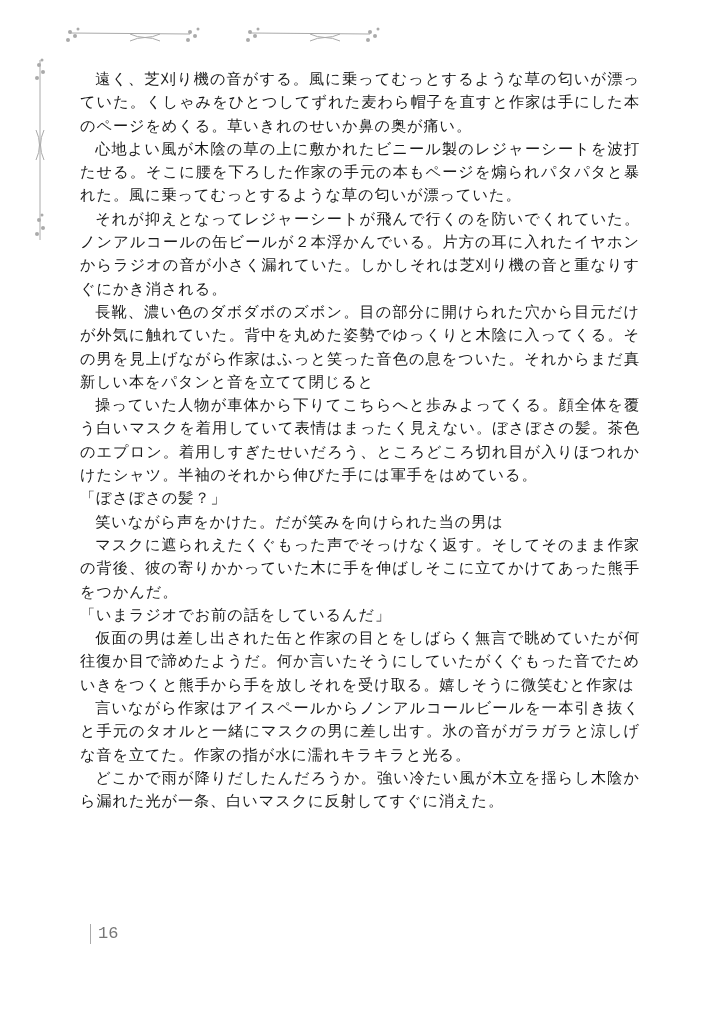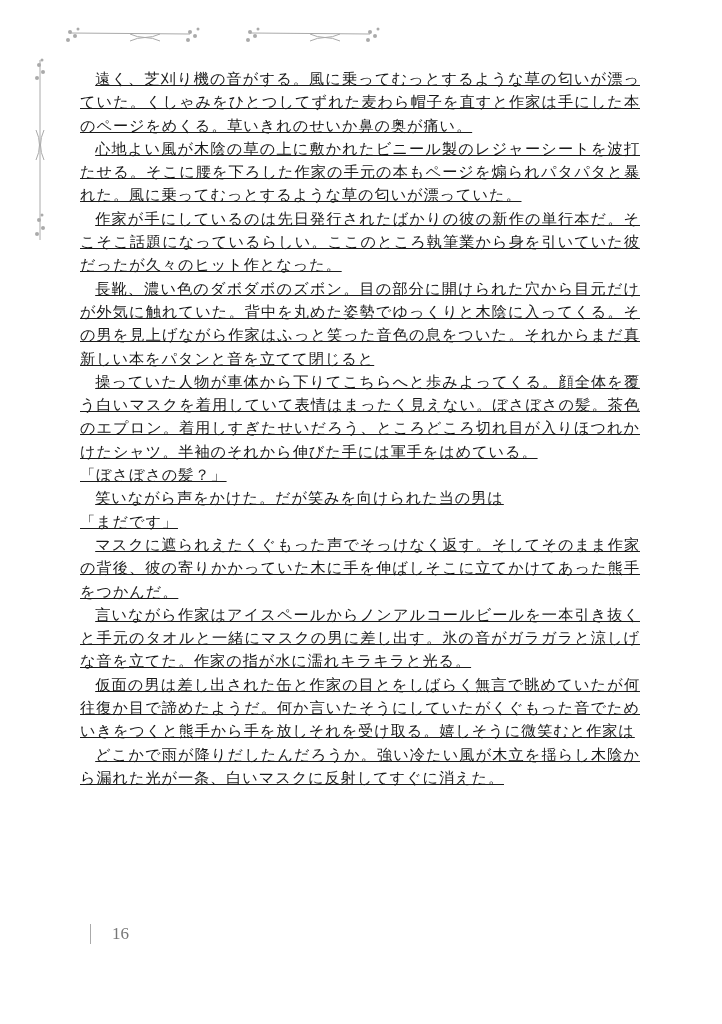--- a/index.html
+++ b/index.html
@@ -2,25 +2,25 @@
 <html><head>
 <meta charset="utf-8">
 <style>
   html, body { margin: 0; padding: 0; background: #ffffff; }
   body { width: 722px; height: 1024px; position: relative; overflow: hidden;
          font-family: "DejaVu Serif", "Liberation Serif", serif; color: #1a1a1a; }
   .ornament-top { position: absolute; left: 40px; top: 20px; width: 380px; height: 40px; }
   .ornament-left { position: absolute; left: 28px; top: 40px; width: 30px; height: 220px; }
   .text-body { position: absolute; left: 80px; top: 68px; width: 560px;
                font-size: 15.2px; line-height: 23.3px; letter-spacing: 0.9px; }
-  .para { margin: 0; text-indent: 1em; text-align: justify; text-decoration: underline; }
+  .para { margin: 0; text-indent: 1em; text-align: justify; }
   .para.dialog { text-indent: 0; }
   .gap { height: 23px; }
-  .page-number { position: absolute; left: 90px; top: 924px; font-family: Liberation Serif, serif;
-                 font-size: 17px; color: #777; border-left: 1px solid #aaa; padding-left: 21px; line-height: 20px; }
+  .page-number { position: absolute; left: 90px; top: 924px; font-family: Liberation Mono, monospace;
+                 font-size: 17px; color: #777; border-left: 1px solid #aaa; padding-left: 7px; line-height: 20px; }
 </style>
 </head>
 <body>
 
 <svg class="ornament-top" viewBox="0 0 380 40">
   <g stroke="#aaa" fill="none" stroke-width="1">
     <line x1="30" y1="13" x2="150" y2="14"></line>
     <path d="M90 21 Q105 14 120 21"></path>
       <path d="M90 14 Q105 21 120 14"></path>
     <line x1="210" y1="13" x2="330" y2="14"></line>
@@ -60,27 +60,27 @@
     <circle cx="11" cy="180" r="2"></circle>
       <circle cx="15" cy="188" r="2"></circle>
       <circle cx="9" cy="194" r="2"></circle>
       <circle cx="14" cy="175" r="1.5"></circle>
   </g>
 </svg>
 
 <div class="text-body">
   <p class="para">遠く、芝刈り機の音がする。風に乗ってむっとするような草の匂いが漂っていた。くしゃみをひとつしてずれた麦わら帽子を直すと作家は手にした本のページをめくる。草いきれのせいか鼻の奥が痛い。</p>
   <p class="para">心地よい風が木陰の草の上に敷かれたビニール製のレジャーシートを波打たせる。そこに腰を下ろした作家の手元の本もページを煽られパタパタと暴れた。風に乗ってむっとするような草の匂いが漂っていた。</p>
-  <p class="para">作家が手にしているのは先日発行されたばかりの彼の新作の単行本だ。そこそこ話題になっているらしい。ここのところ執筆業から身を引いていた彼だったが久々のヒット作となった。</p>
+  <p class="para">それが抑えとなってレジャーシートが飛んで行くのを防いでくれていた。ノンアルコールの缶ビールが２本浮かんでいる。片方の耳に入れたイヤホンからラジオの音が小さく漏れていた。しかしそれは芝刈り機の音と重なりすぐにかき消される。</p>
   <p class="para">長靴、濃い色のダボダボのズボン。目の部分に開けられた穴から目元だけが外気に触れていた。背中を丸めた姿勢でゆっくりと木陰に入ってくる。その男を見上げながら作家はふっと笑った音色の息をついた。それからまだ真新しい本をパタンと音を立てて閉じると</p>
   <p class="para">操っていた人物が車体から下りてこちらへと歩みよってくる。顔全体を覆う白いマスクを着用していて表情はまったく見えない。ぼさぼさの髪。茶色のエプロン。着用しすぎたせいだろう、ところどころ切れ目が入りほつれかけたシャツ。半袖のそれから伸びた手には軍手をはめている。</p>
   <p class="para dialog">「ぼさぼさの髪？」</p>
   <p class="para">笑いながら声をかけた。だが笑みを向けられた当の男は</p>
-  <p class="para dialog">「まだです」</p>
   <p class="para">マスクに遮られえたくぐもった声でそっけなく返す。そしてそのまま作家の背後、彼の寄りかかっていた木に手を伸ばしそこに立てかけてあった熊手をつかんだ。</p>
+  <p class="para dialog">「いまラジオでお前の話をしているんだ」</p>
+  <p class="para">仮面の男は差し出された缶と作家の目とをしばらく無言で眺めていたが何往復か目で諦めたようだ。何か言いたそうにしていたがくぐもった音でためいきをつくと熊手から手を放しそれを受け取る。嬉しそうに微笑むと作家は</p>
   <p class="para">言いながら作家はアイスペールからノンアルコールビールを一本引き抜くと手元のタオルと一緒にマスクの男に差し出す。氷の音がガラガラと涼しげな音を立てた。作家の指が水に濡れキラキラと光る。</p>
-  <p class="para">仮面の男は差し出された缶と作家の目とをしばらく無言で眺めていたが何往復か目で諦めたようだ。何か言いたそうにしていたがくぐもった音でためいきをつくと熊手から手を放しそれを受け取る。嬉しそうに微笑むと作家は</p>
   <p class="para">どこかで雨が降りだしたんだろうか。強い冷たい風が木立を揺らし木陰から漏れた光が一条、白いマスクに反射してすぐに消えた。</p>
   <div class="gap"></div>
 
 </div>
 
 <div class="page-number">16</div>
 
 </body></html>

